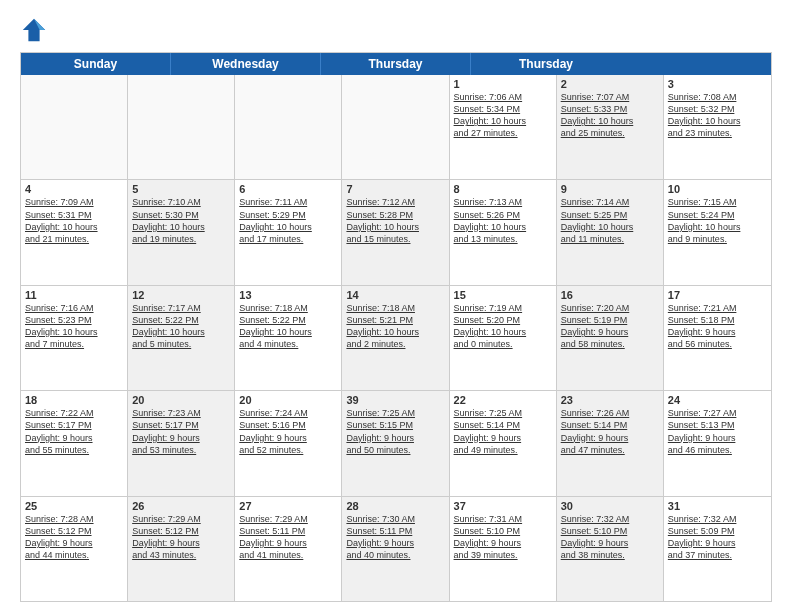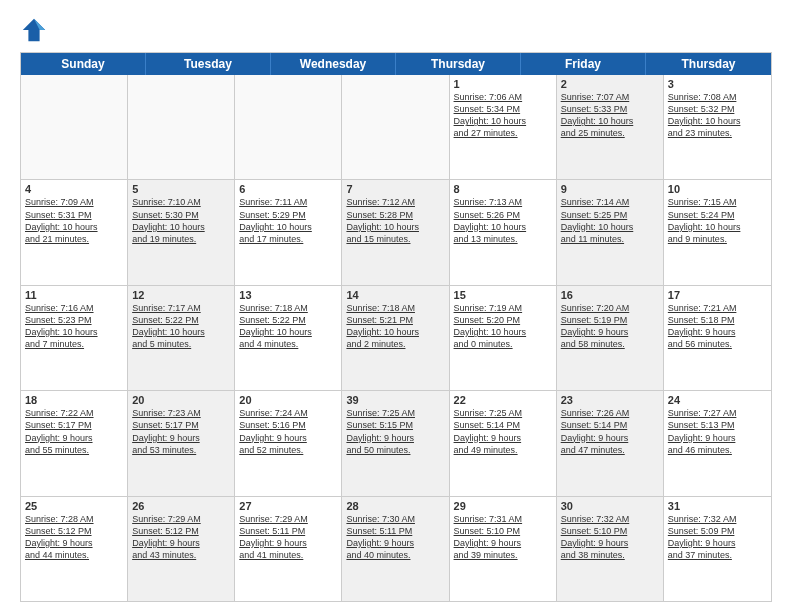--- a/index.html
+++ b/index.html
@@ -61,21 +61,21 @@
       color: #333;
     }
     .calendar {
       flex: 1;
       display: flex;
       flex-direction: column;
       border: 1px solid #ccc;
     }
     .cal-header-row {
       display: grid;
-      grid-template-columns: repeat(6, 1fr);
+      grid-template-columns: repeat(5, 1fr);
       background: #1a5fa8;
     }
     .cal-header-cell {
       color: #fff;
       font-size: 12px;
       font-weight: bold;
       padding: 4px 4px;
       text-align: center;
       border-right: 1px solid #3a7fc8;
     }
@@ -132,24 +132,22 @@
     </div>
     <div class="title-block">
       <div class="month-title"></div>
       <div class="location"></div>
     </div>
   </div>
 
   <div class="calendar">
     <div class="cal-header-row">
     <div class="cal-header-cell">Sunday</div>
-        <div class="cal-header-cell">Tuesday</div>
         <div class="cal-header-cell">Wednesday</div>
         <div class="cal-header-cell">Thursday</div>
-        <div class="cal-header-cell">Friday</div>
         <div class="cal-header-cell">Thursday</div>
       </div>
     <div class="cal-body">
     <div class="cal-row">
           <div class="cal-cell empty"></div>
           <div class="cal-cell empty"></div>
           <div class="cal-cell empty"></div>
           <div class="cal-cell empty"></div>
           <div class="cal-cell">
             <div class="day-num">1</div>
@@ -265,21 +263,21 @@
           </div>
           <div class="cal-cell">
             <div class="day-num">27</div>
             <div class="cell-info">Sunrise: 7:29 AM<br>Sunset: 5:11 PM<br>Daylight: 9 hours<br>and 41 minutes.</div>
           </div>
           <div class="cal-cell shaded">
             <div class="day-num">28</div>
             <div class="cell-info">Sunrise: 7:30 AM<br>Sunset: 5:11 PM<br>Daylight: 9 hours<br>and 40 minutes.</div>
           </div>
           <div class="cal-cell">
-            <div class="day-num">29</div>
+            <div class="day-num">37</div>
             <div class="cell-info">Sunrise: 7:31 AM<br>Sunset: 5:10 PM<br>Daylight: 9 hours<br>and 39 minutes.</div>
           </div>
           <div class="cal-cell shaded">
             <div class="day-num">30</div>
             <div class="cell-info">Sunrise: 7:32 AM<br>Sunset: 5:10 PM<br>Daylight: 9 hours<br>and 38 minutes.</div>
           </div>
           <div class="cal-cell">
             <div class="day-num">31</div>
             <div class="cell-info">Sunrise: 7:32 AM<br>Sunset: 5:09 PM<br>Daylight: 9 hours<br>and 37 minutes.</div>
           </div>

